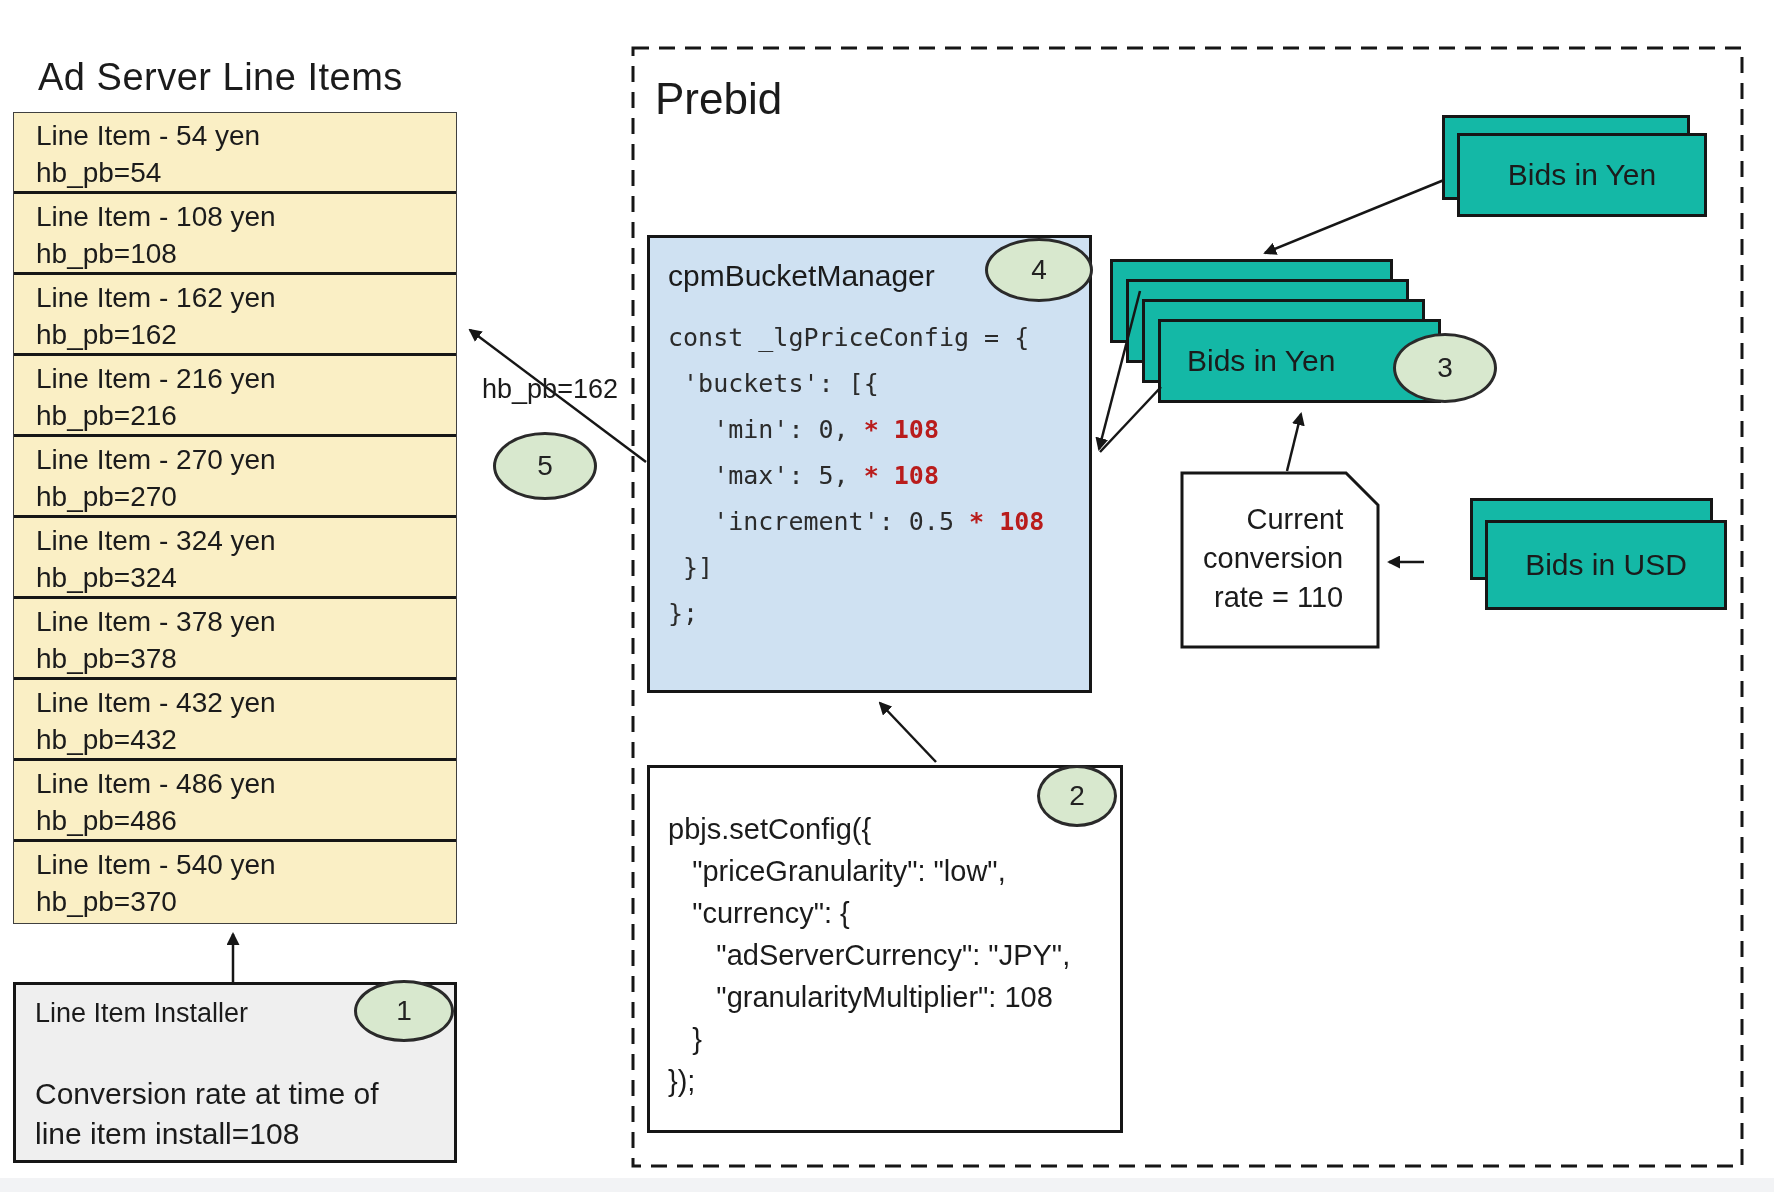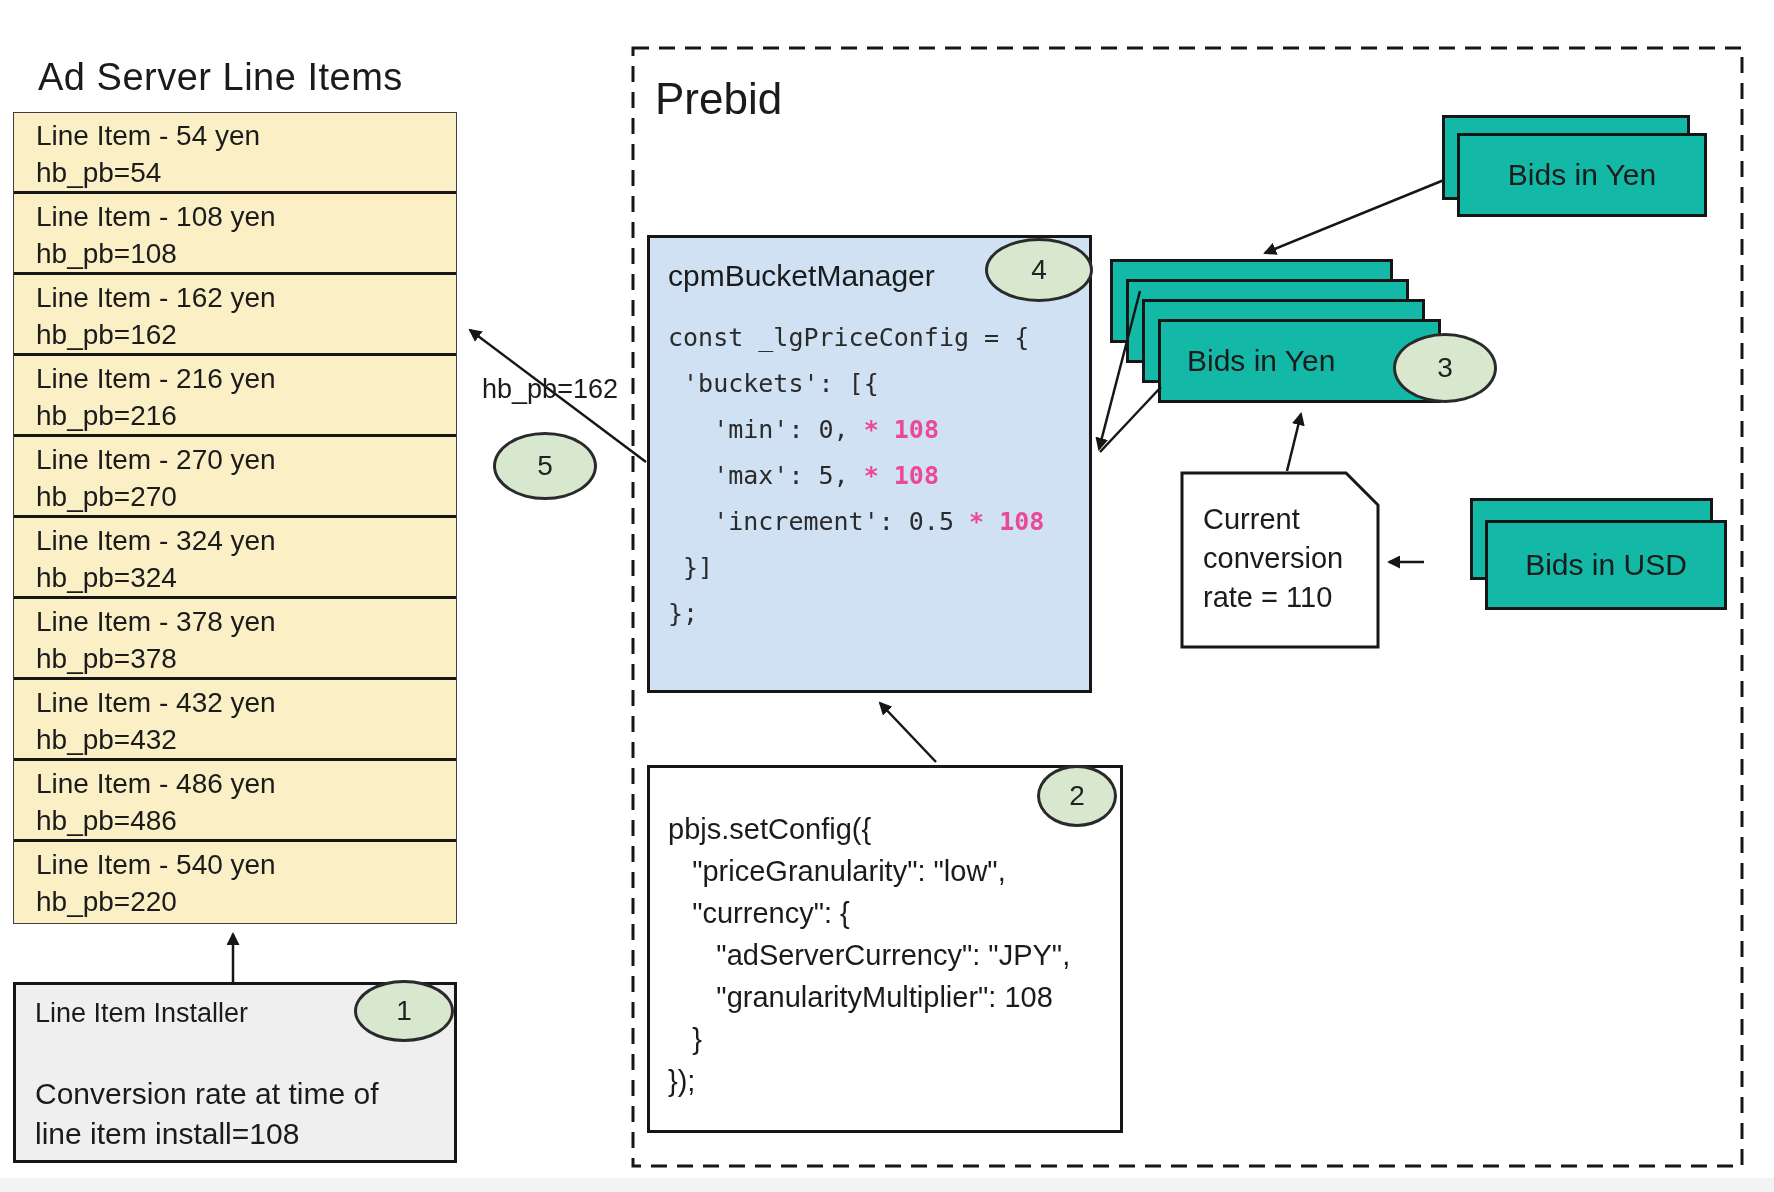--- a/index.html
+++ b/index.html
@@ -42,40 +42,40 @@
   .bucket-box{
     left:647px;top:235px;width:445px;height:458px;
     background:#cfe1f2;border:3px solid #161616;box-sizing:border-box;z-index:2;
   }
   .bucket-label{left:668px;top:259px;font-size:30px;z-index:3;}
   .bucket-code{
     left:668px;top:315px;z-index:3;
     font-family:"DejaVu Sans Mono","Liberation Mono",monospace;
     font-size:25px;line-height:46px;white-space:pre;color:#2b2b2b;
   }
-  .bucket-code b{font-weight:bold;color:#ec4899;}
+  .bucket-code b{font-weight:bold;color:#b91c1c;}
 
   .setconfig-box{
     left:647px;top:765px;width:476px;height:368px;
     background:#ffffff;border:3px solid #161616;box-sizing:border-box;z-index:2;
   }
   .setconfig-code{
     left:668px;top:808px;z-index:3;
     font-size:29px;line-height:42px;white-space:pre;color:#1b1b1b;
   }
 
   
   .card{
     background:#14b8a6;border:3px solid #161616;box-sizing:border-box;
     z-index:2;display:flex;align-items:center;font-size:30px;
   }
   .card.centered{justify-content:center;}
 
   
-  .note-text{left:1203px;top:500px;font-size:29px;line-height:39px;z-index:3;}
+  .note-text{left:1203px;top:500px;font-size:29px;line-height:39px;z-index:3;text-align:right;}
 
   
   .hb-label{left:470px;top:374px;width:160px;text-align:center;font-size:27px;z-index:7;}
 
   
   .badge{
     background:#d8e8ce;border:3px solid #2a2a2a;border-radius:50%;
     box-sizing:border-box;display:flex;align-items:center;justify-content:center;
     font-size:28px;color:#222;z-index:4;
   }
@@ -127,21 +127,21 @@
       <div class="li-row">
         <div>Line Item - 432 yen</div>
         <div>hb_pb=432</div>
       </div>
       <div class="li-row">
         <div>Line Item - 486 yen</div>
         <div>hb_pb=486</div>
       </div>
       <div class="li-row">
         <div>Line Item - 540 yen</div>
-        <div>hb_pb=220</div>
+        <div>hb_pb=370</div>
       </div>
     </div>
 
   <div class="abs installer-box"></div>
   <div class="abs installer-title">Line Item Installer</div>
   <div class="abs installer-desc" id="installer-desc">
       <div>Conversion rate at time of</div>
       <div>line item install=108</div>
     </div>
   <div class="abs badge" style="left:354px;top:980px;width:100px;height:62px;">1</div>

